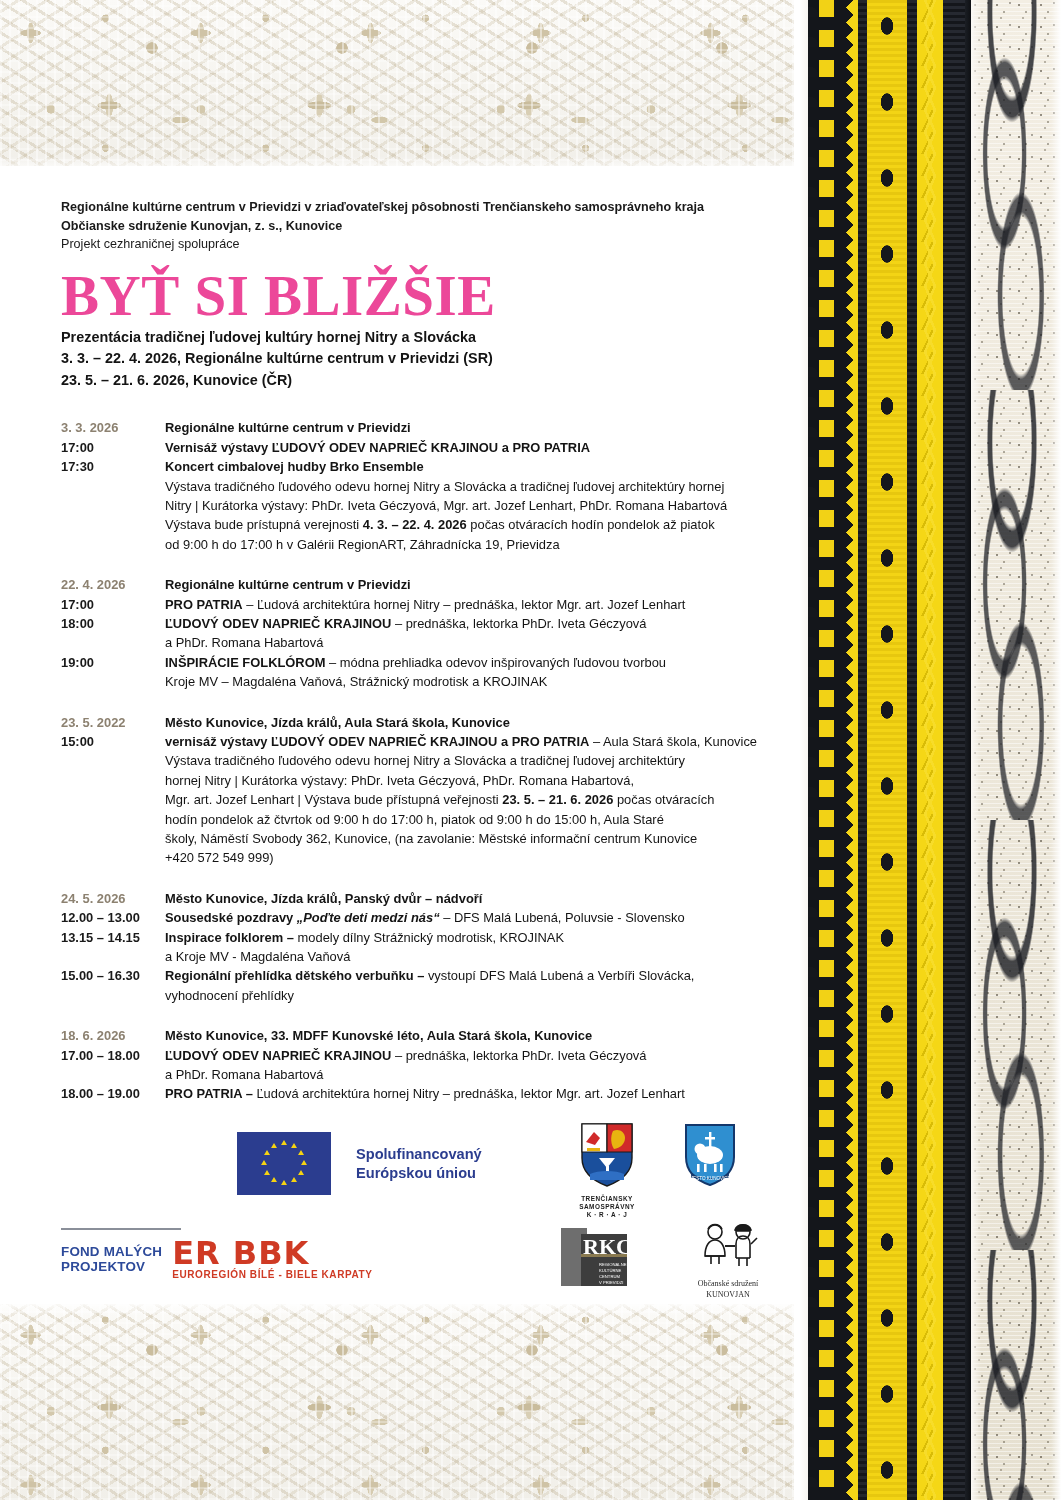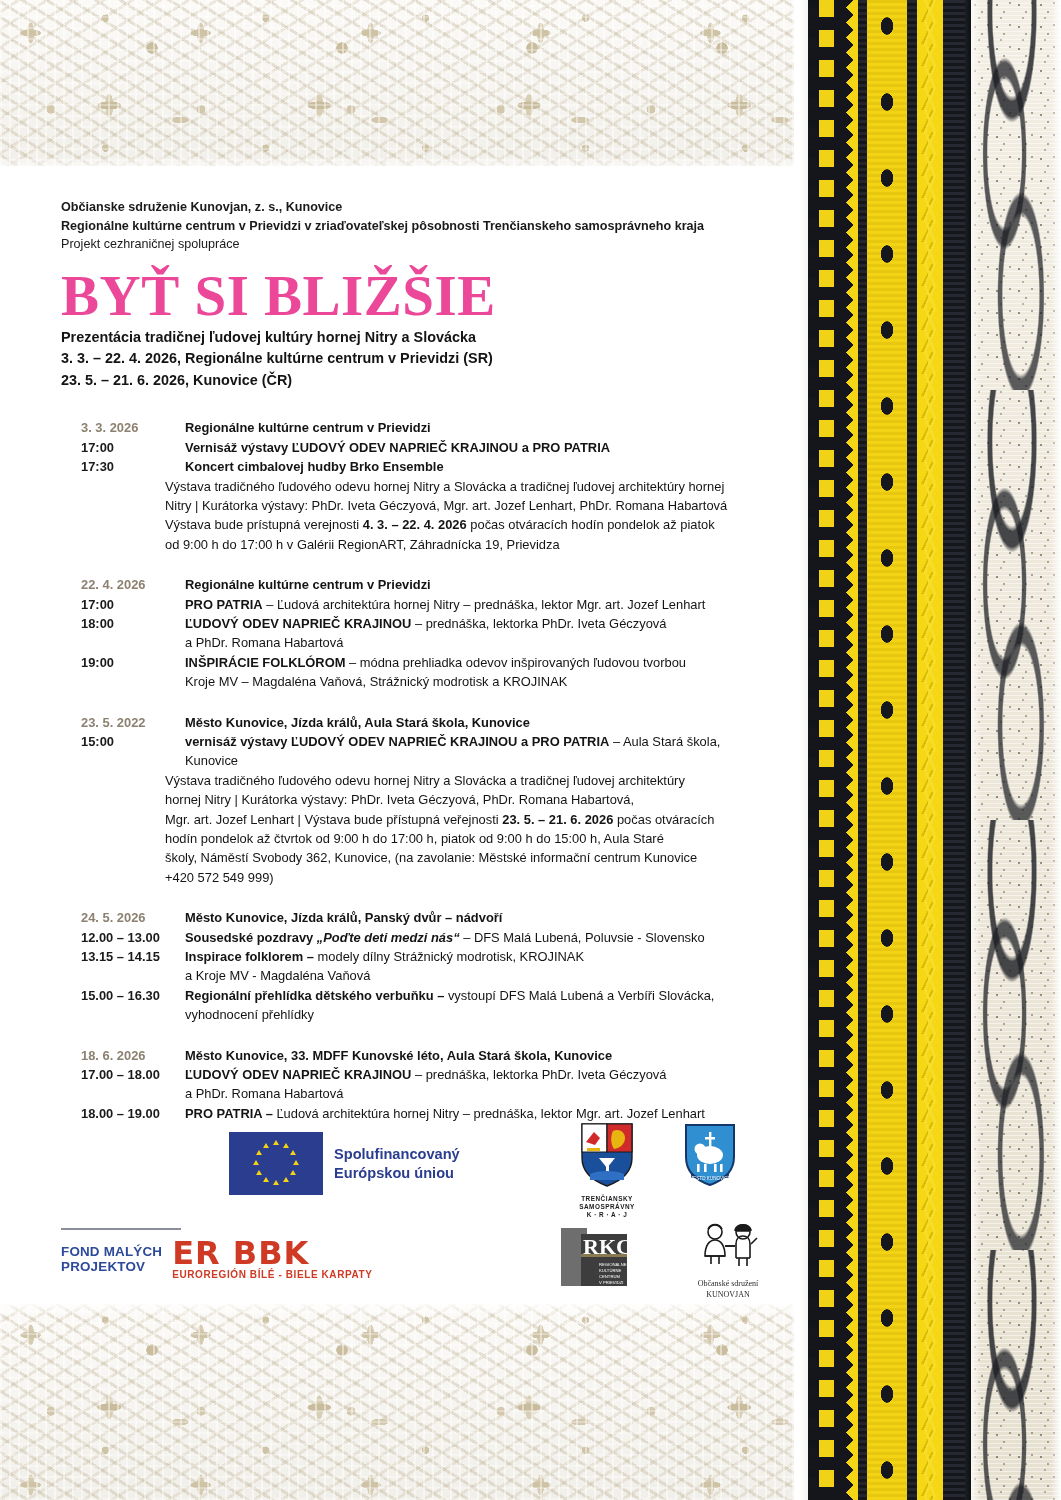--- a/index.html
+++ b/index.html
@@ -127,38 +127,38 @@
   .org .b{font-weight:bold;}
   .title{
     font-family:"Liberation Serif",serif;
     font-weight:bold;font-size:57px;line-height:58px;
     color:#ec4899;letter-spacing:.5px;margin-top:13px;
   }
   .subtitle{font-size:14.4px;font-weight:bold;line-height:21.5px;color:#141414;margin-top:2px;}
 
   .program{margin-top:27px;}
   .block{margin-bottom:21px;}
-  .row{display:flex;align-items:flex-start;font-size:12.9px;line-height:19.4px;color:#141414;margin-left:20px;}
+  .row{display:flex;align-items:flex-start;font-size:12.9px;line-height:19.4px;color:#141414;}
   .when{width:104px;flex:0 0 104px;font-weight:bold;color:#1a1a1a;}
   .when.date{color:#8c8170;font-weight:bold;}
   .what{flex:1;}
   .what .b{font-weight:bold;}
   .what .i{font-style:italic;font-weight:bold;}
   .cont{margin-left:104px;font-size:12.9px;line-height:19.4px;color:#141414;}
 
   
   .logos{position:absolute;left:61px;top:1120px;width:715px;height:175px;}
   .logo-row{position:absolute;}
 
   .interreg{left:0;top:8px;}
   .interreg .word{font-size:31px;font-weight:bold;color:#2d4a9a;letter-spacing:-1.4px;
      font-family:"DejaVu Sans",sans-serif;}
   .interreg .sk{font-size:16px;font-weight:bold;color:#2d4a9a;margin-top:23px;letter-spacing:.2px;}
 
-  .euflag{position:absolute;left:168px;top:12px;display:flex;align-items:center;gap:11px;}
+  .euflag{position:absolute;left:176px;top:12px;display:flex;align-items:center;gap:25px;}
   .flag{width:94px;height:63px;background:#2b3d8f;position:relative;}
   .flag .star{position:absolute;width:0;height:0;
     border-left:3px solid transparent;border-right:3px solid transparent;border-bottom:5.4px solid #f5d312;}
   .eutext{font-size:14.6px;line-height:19px;color:#2b3d8f;font-weight:bold;}
 
   .fond{position:absolute;left:0;top:118px;display:flex;align-items:center;gap:10px;}
   .fond-l{font-size:13.4px;font-weight:bold;color:#2d4a9a;line-height:15.5px;letter-spacing:.2px;}
   .erbbk .big{font-size:32px;font-weight:bold;color:#cf3a24;letter-spacing:1px;
      font-family:"DejaVu Sans",sans-serif;line-height:30px;}
   .erbbk .small{font-size:10px;font-weight:bold;color:#cf3a24;letter-spacing:.6px;margin-top:1px;}
@@ -194,22 +194,22 @@
     <div class="t-line t-black2"></div>
     <div class="t-zig"></div>
     <div class="t-line t-black3"></div>
     <div class="t-line t-blackedge"></div>
     <div class="t-lace"></div>
     <div class="t-rightfade"></div>
   </div>
 
   <div class="content">
     <div class="org">
+      <div class="b">Regionálne kultúrne centrum v Prievidzi v zriaďovateľskej pôsobnosti Trenčianskeho samosprávneho kraja</div>
       <div class="b">Občianske sdruženie Kunovjan, z. s., Kunovice</div>
-      <div class="b">Regionálne kultúrne centrum v Prievidzi v zriaďovateľskej pôsobnosti Trenčianskeho samosprávneho kraja</div>
       <div>Projekt cezhraničnej spolupráce</div>
     </div>
 
     <div class="title">BYŤ SI BLIŽŠIE</div>
 
     <div class="subtitle">
       <div>Prezentácia tradičnej ľudovej kultúry hornej Nitry a Slovácka</div>
       <div>3. 3. – 22. 4. 2026, Regionálne kultúrne centrum v Prievidzi (SR)</div>
       <div>23. 5. – 21. 6. 2026, Kunovice (ČR)</div>
     </div>

